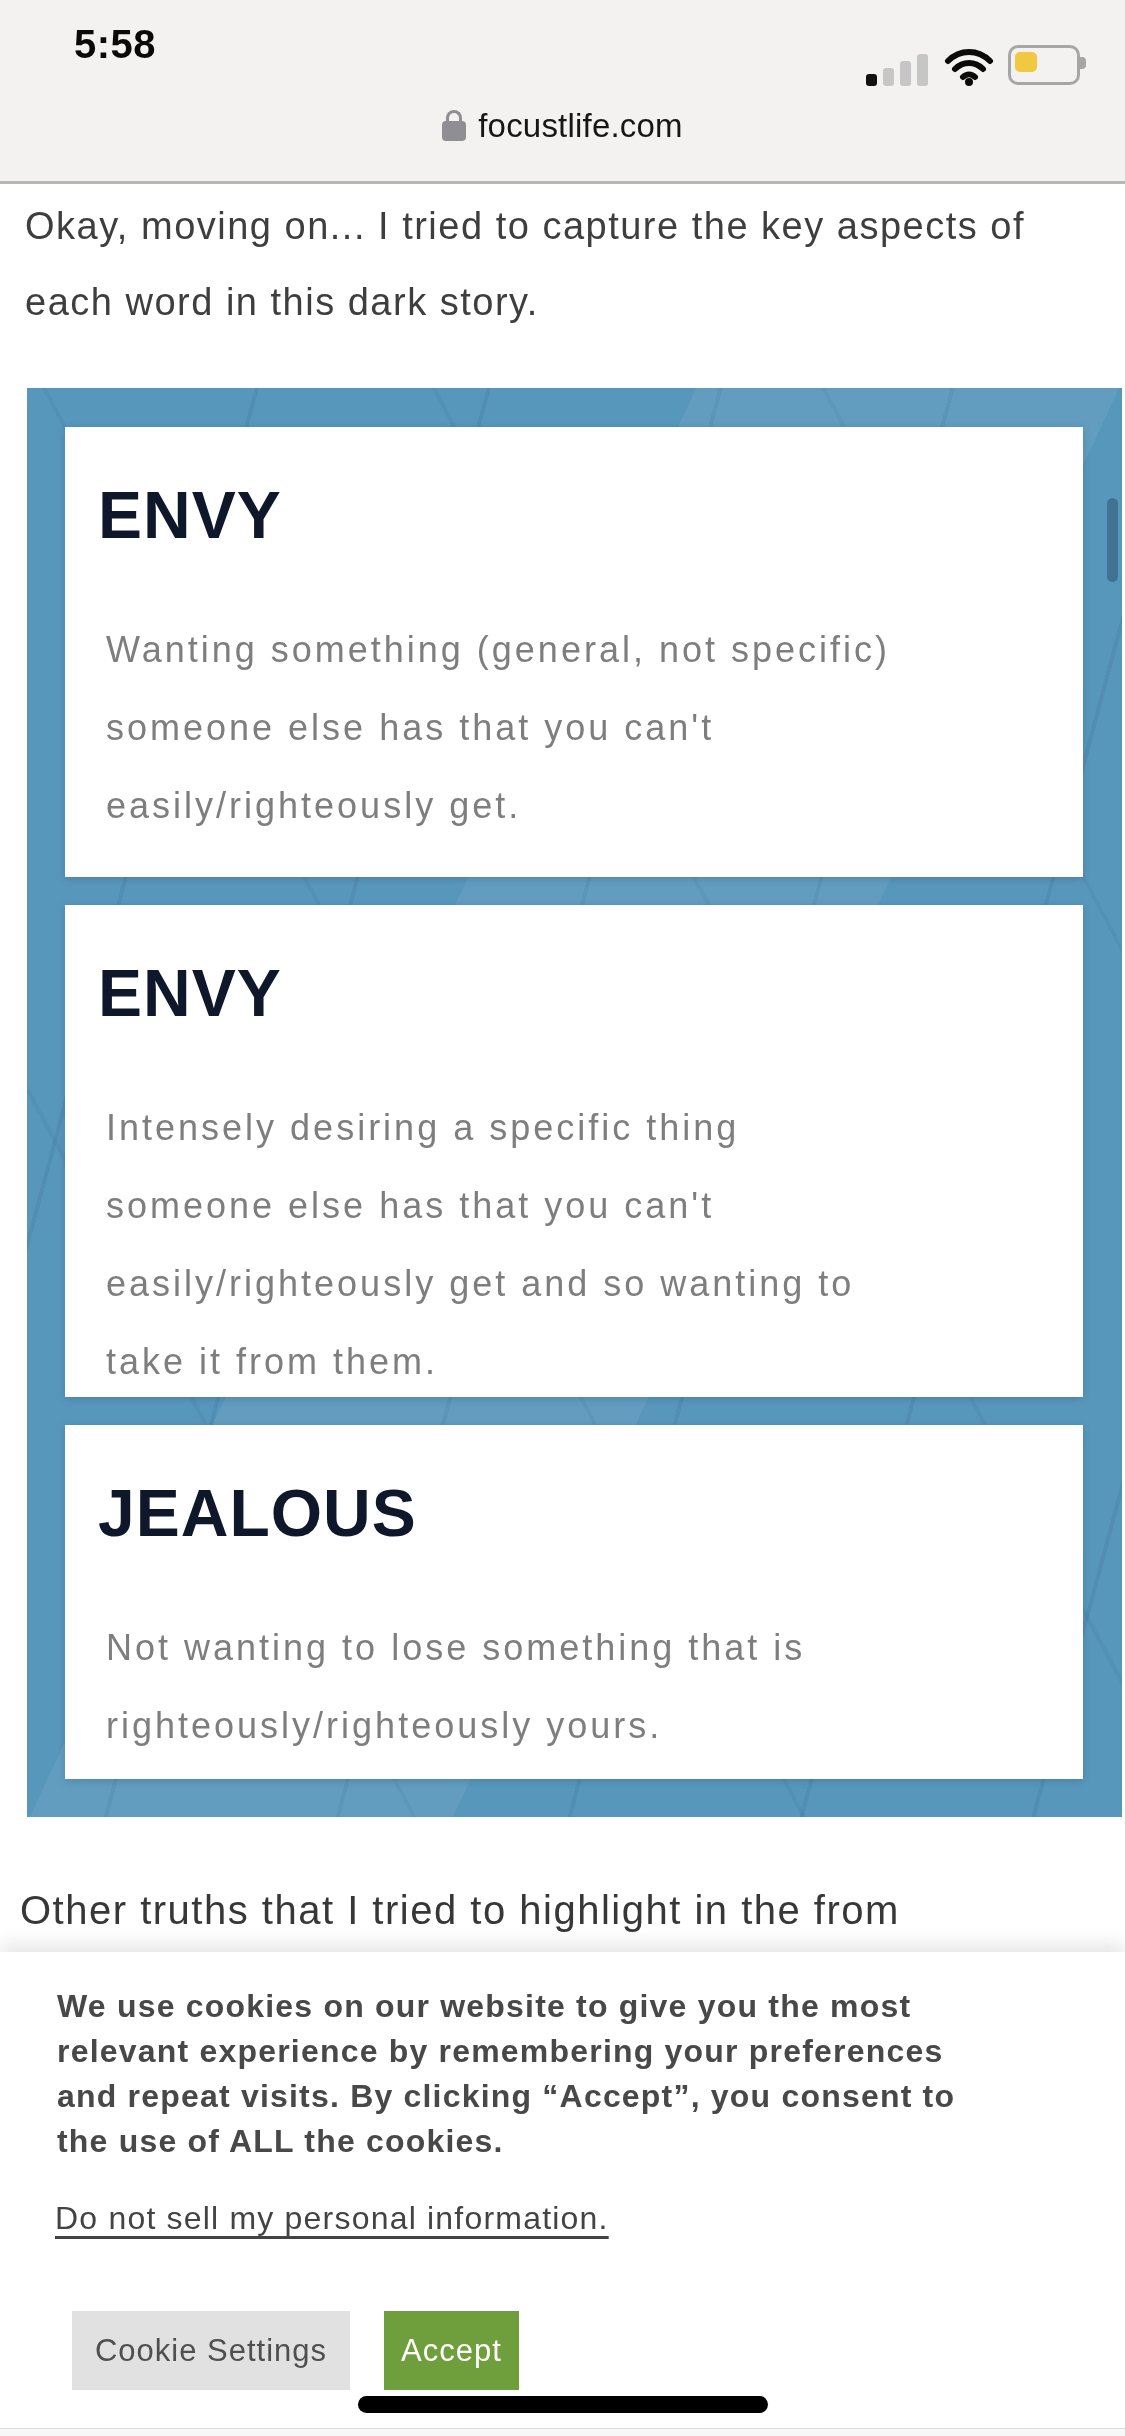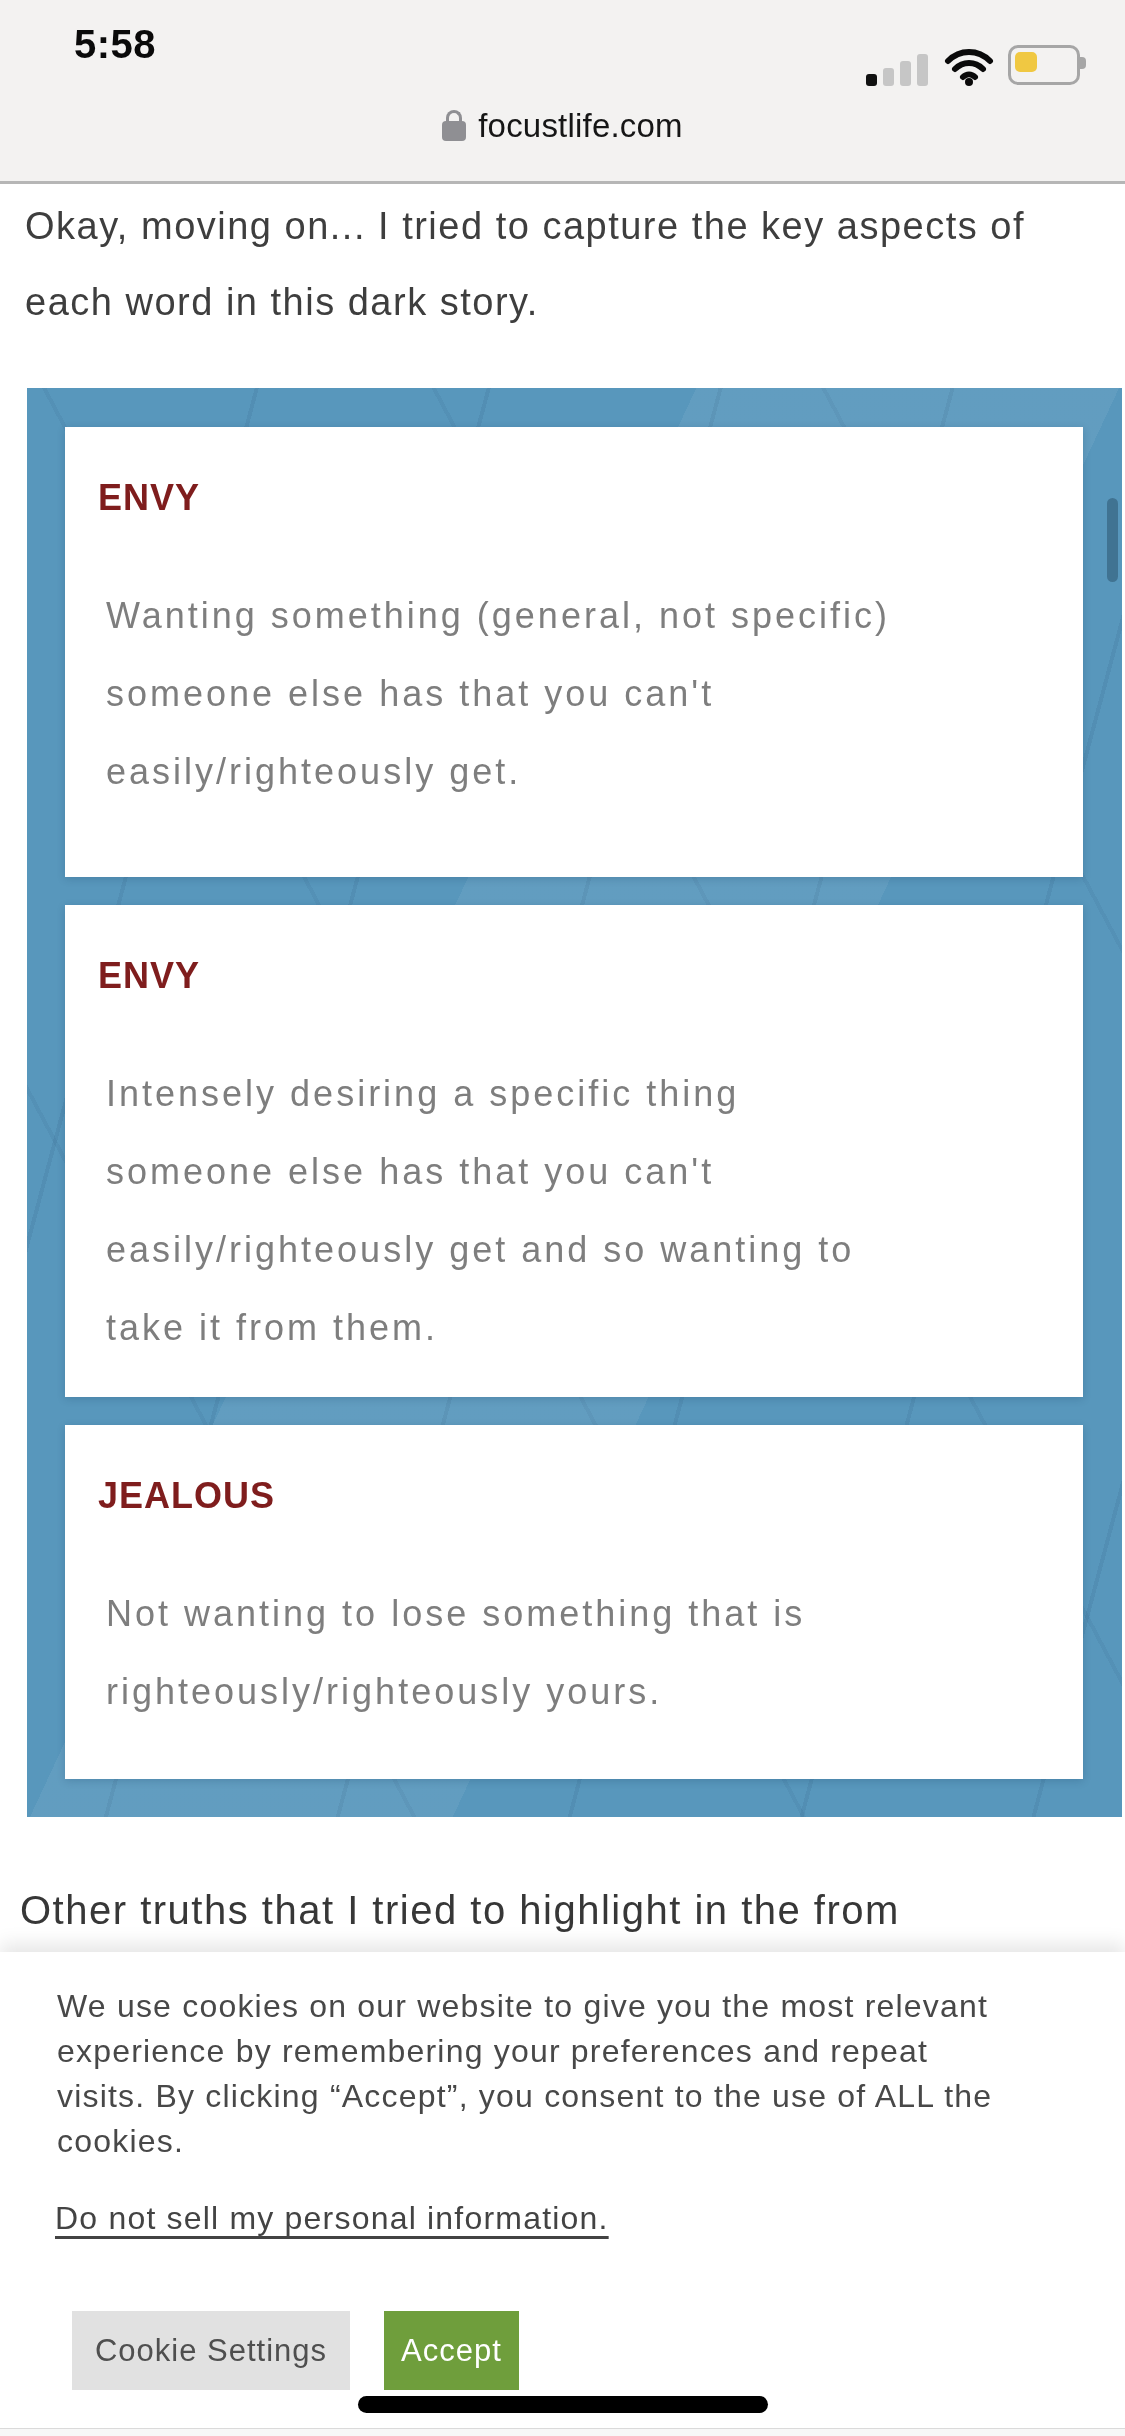--- a/index.html
+++ b/index.html
@@ -49,41 +49,41 @@
   }
   .card{
     position:absolute;left:38px;width:1018px;background:#ffffff;
     box-sizing:border-box;padding:50px 30px 0 33px;
     box-shadow:0 2px 8px rgba(0,40,70,.18);
   }
   .card-envy{top:39px;height:450px;}
   .card-covet{top:517px;height:492px;}
   .card-jealous{top:1037px;height:354px;}
   .card h2{
-    margin:0 0 58px 0;font-size:36px;font-weight:bold;color:#7f1d1d;letter-spacing:1px;
+    margin:0 0 58px 0;font-size:66px;font-weight:bold;color:#0f172a;letter-spacing:1px;
   }
   .card p{
     margin:8px;font-size:36px;line-height:78px;color:#7e7e7e;letter-spacing:3px;max-width:810px;
   }
   .scroll-thumb{
     position:absolute;left:1107px;top:498px;width:11px;height:84px;border-radius:6px;
     background:rgba(35,70,95,.45);
   }
   .outro{
     position:absolute;left:20px;top:1878px;width:1105px;
     font-size:40px;line-height:64px;color:#373737;letter-spacing:1.5px;white-space:nowrap;overflow:hidden;
   }
   
   .cookie{
     position:absolute;left:0;top:1952px;width:1125px;height:476px;background:#ffffff;
     box-shadow:0 -8px 18px rgba(0,0,0,.10);
   }
   .cookie-msg{
     position:absolute;left:57px;top:32px;width:945px;
-    font-size:32px;line-height:45px;color:#484848;letter-spacing:1.2px;
+    font-size:32px;line-height:45px;color:#484848;letter-spacing:1.2px;font-weight:bold;
   }
   .cookie-link{
     position:absolute;left:55px;top:248px;
     font-size:32px;color:#434343;letter-spacing:1.2px;
     text-decoration:underline;text-decoration-thickness:3px;text-underline-offset:7px;
     cursor:pointer;
   }
   .btn-row{position:absolute;left:72px;top:327px;display:flex;margin-top:32px;}
   .btn{
     height:79px;display:flex;align-items:center;justify-content:center;

